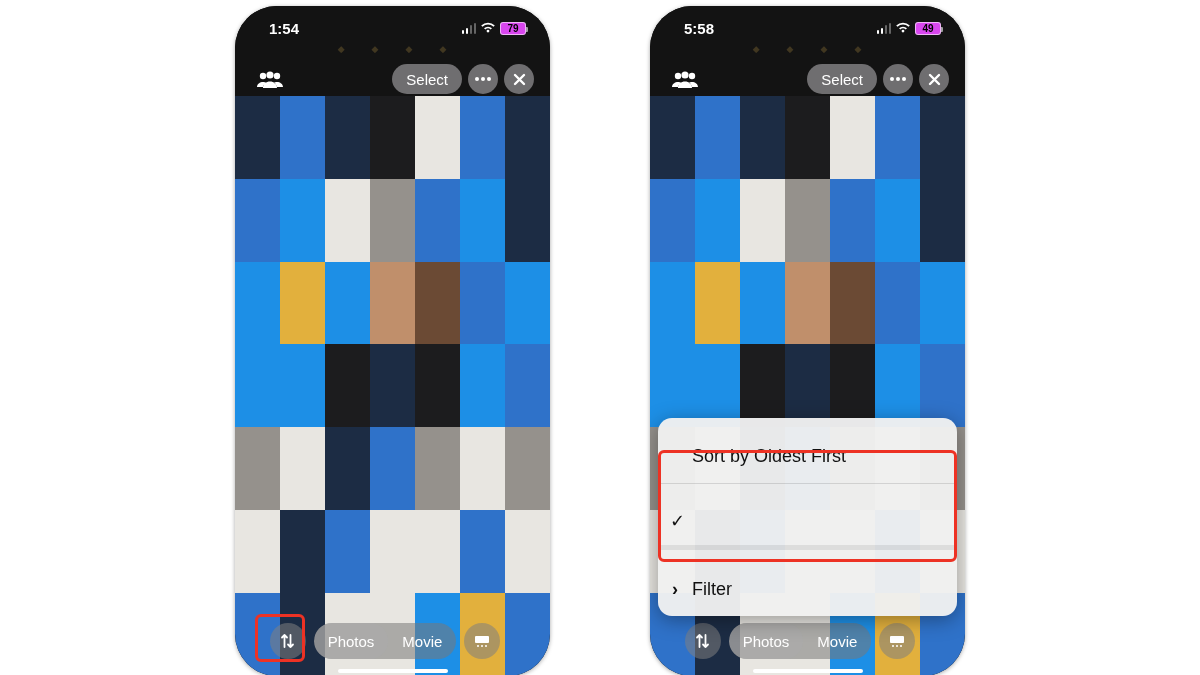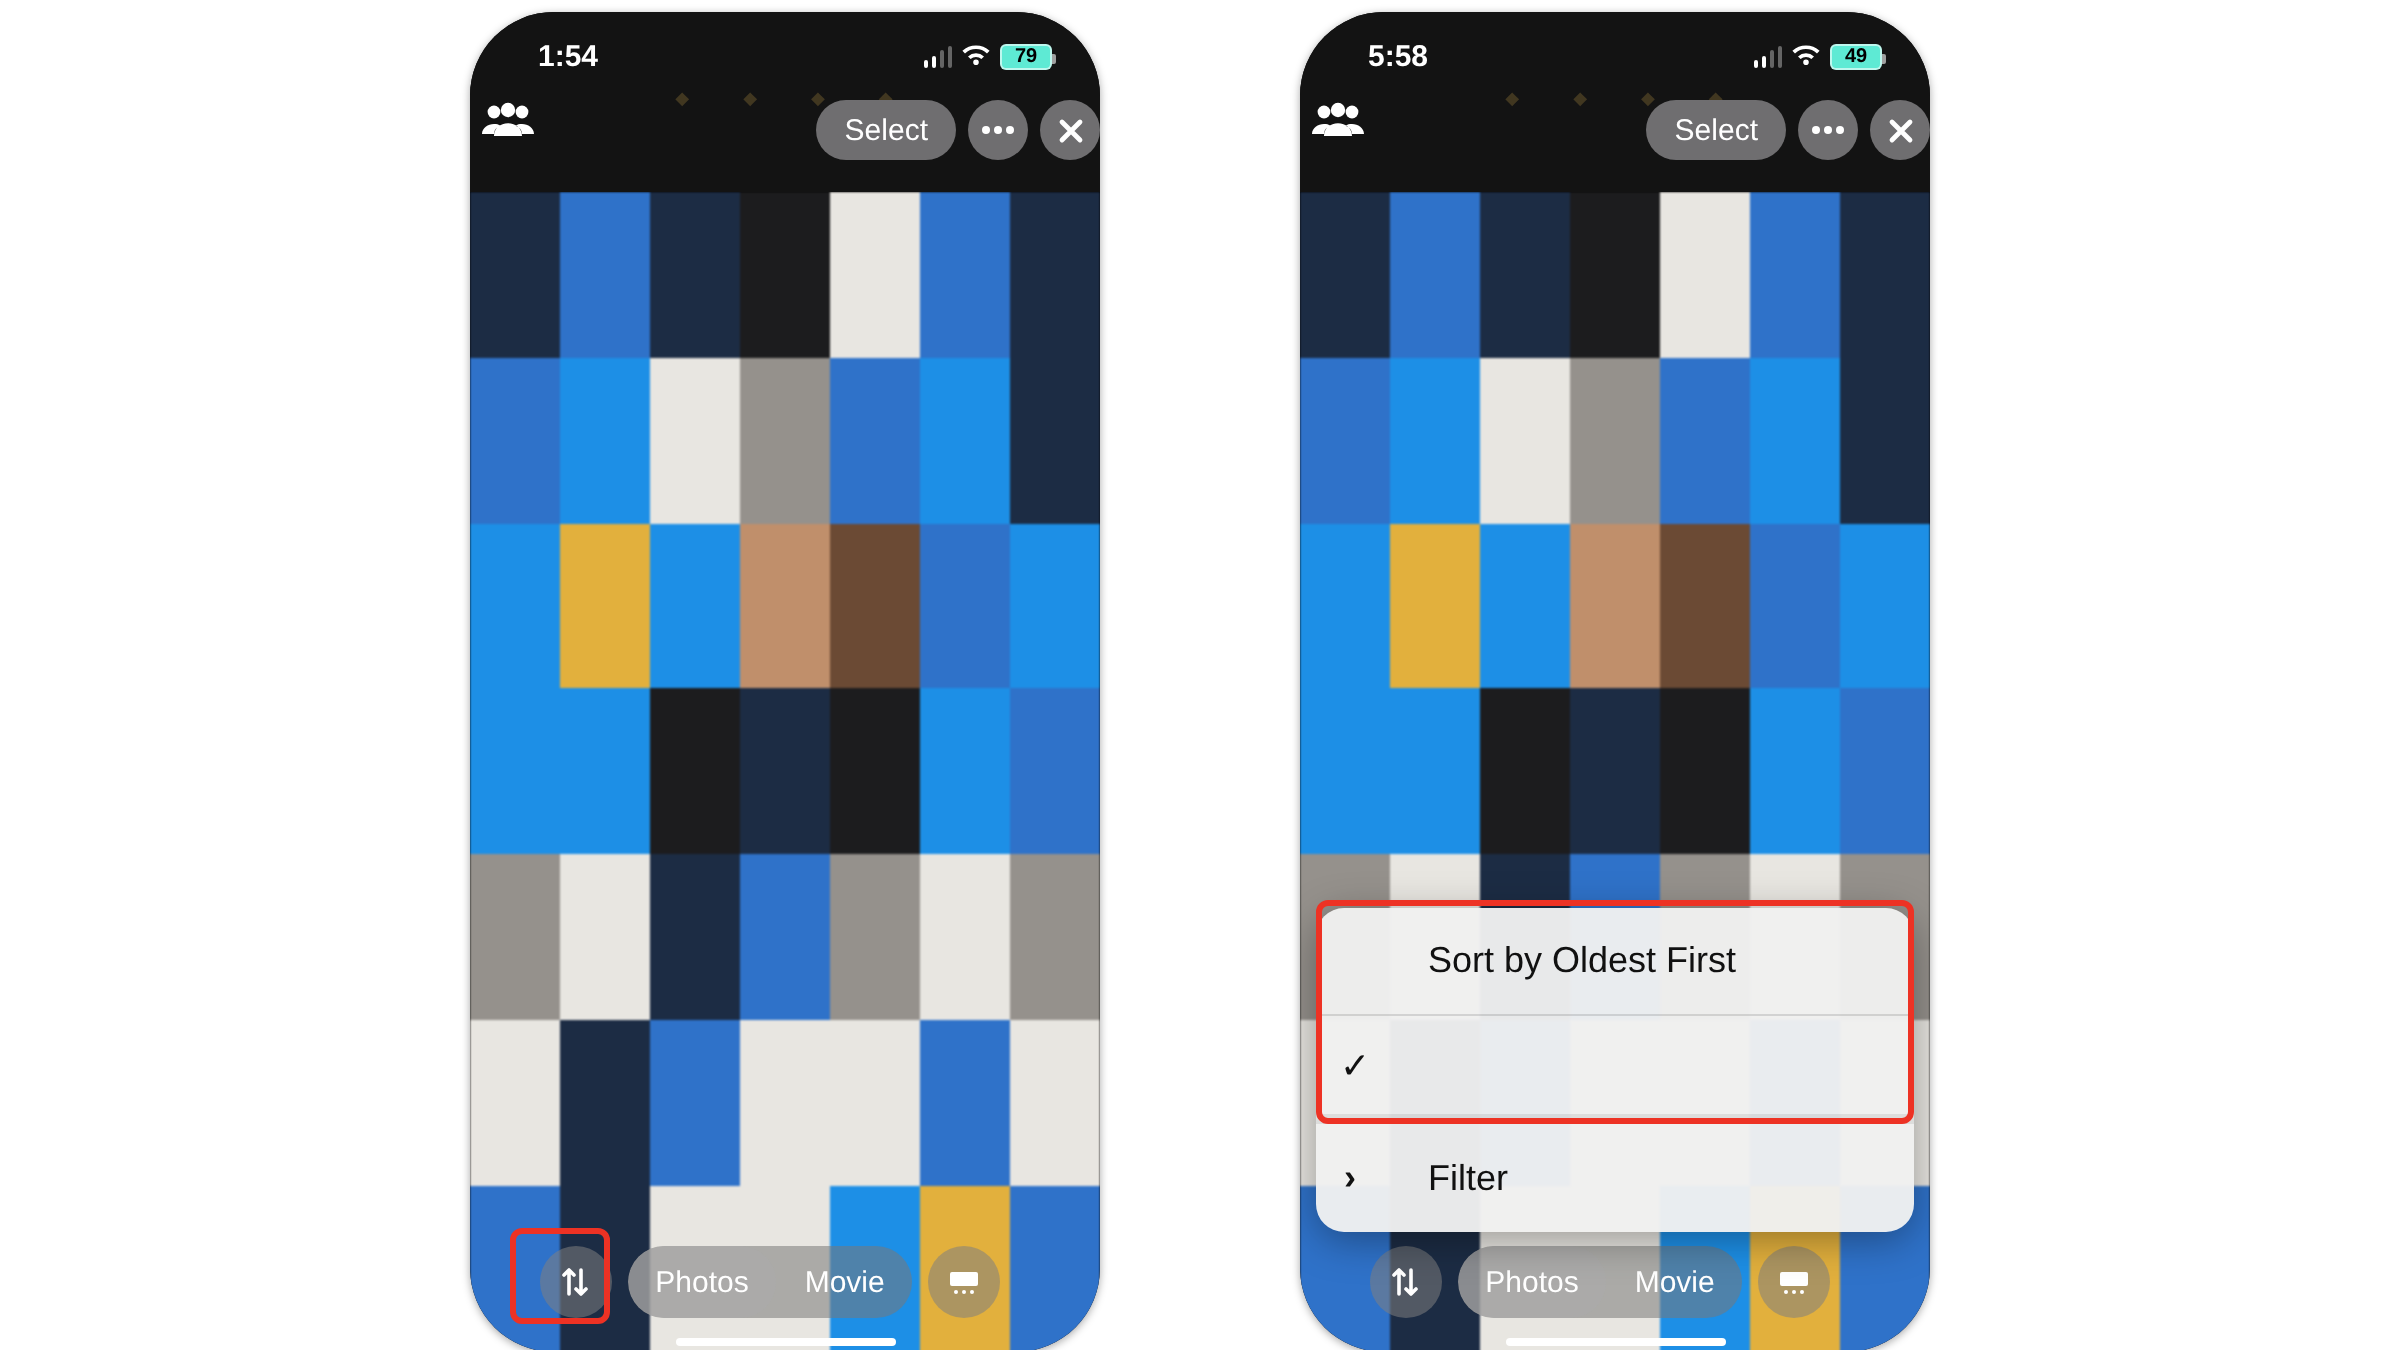--- a/index.html
+++ b/index.html
@@ -50,21 +50,21 @@
   .sig-bars { display:flex; align-items:flex-end; gap:1.5px; height:11px;}
   .sig-bars span{ width:2.5px; background:#fff; border-radius:1px;}
   .sig-bars span:nth-child(1){height:4px;}
   .sig-bars span:nth-child(2){height:6px;}
   .sig-bars span:nth-child(3){height:9px; opacity:.35;}
   .sig-bars span:nth-child(4){height:11px; opacity:.35;}
   .wifi-i svg{display:block;}
   .batt { display:flex; align-items:center;}
   .batt-body{
     width:26px;height:13px;border:1px solid rgba(255,255,255,.6);
-    border-radius:3px; position:relative; background:#5eead4;
+    border-radius:3px; position:relative; background:#d946ef;
     display:flex; align-items:flex-start; justify-content:center;
   }
   .batt-body::after{
     content:""; position:absolute; right:-3px; top:4px; width:2px; height:5px;
     background:rgba(255,255,255,.6); border-radius:0 1px 1px 0;
   }
   .batt-num{ color:#000; font-size:10px; font-weight:700;}
 
   .dark-bg {
     position:absolute; top:0; left:0; right:0; height:90px;
@@ -74,21 +74,21 @@
   .dark-strip-deco{
     position:absolute; top:30px; left:10px; right:10px; height:26px;
     z-index:2; opacity:.25;
     display:flex; gap:26px; align-items:center; justify-content:center;
     font-size:9px; color:#c9a24a; letter-spacing:1px;
   }
 
   
   .top-bar {
     position:absolute; top:44px; left:0; right:0; height:44px;
-    display:flex; align-items:flex-start; padding:0 0;
+    display:flex; align-items:flex-end; padding:0 16px;
     z-index:50;
   }
   .people-ic { color:#fff; margin-right:auto; margin-left:4px;}
   .pill-btn{
     background:#6f6e70; color:#fff; border-radius:18px;
     height:30px; padding:0 14px; font-size:15px; font-weight:500;
     display:flex; align-items:center; margin-right:6px;
     border:none;
   }
   .round-btn{
@@ -160,24 +160,25 @@
     position:absolute; left:8px; right:8px; bottom:60px;
     z-index:45;
     border-radius:14px;
     overflow:hidden;
     background:rgba(240,240,240,.97);
     box-shadow:0 4px 20px rgba(0,0,0,.35);
   }
   .as-row{
     height:54px;
     display:flex; align-items:center;
-    padding-left:56px;
+    padding-left:34px;
     font-size:18px; color:#111;
     border-bottom:1px solid rgba(0,0,0,.12);
     position:relative;
+    margin-top:12px;
   }
   .as-row:last-child{border-bottom:none;}
   .as-row.thick-div{ border-bottom:5px solid rgba(0,0,0,.08);}
   .as-check{
     position:absolute; left:12px; top:50%; transform:translateY(-50%);
     font-size:18px; color:#111;
   }
   .as-chev{
     position:absolute; left:14px; top:50%; transform:translateY(-50%);
     font-size:18px; color:#111; font-weight:700;

